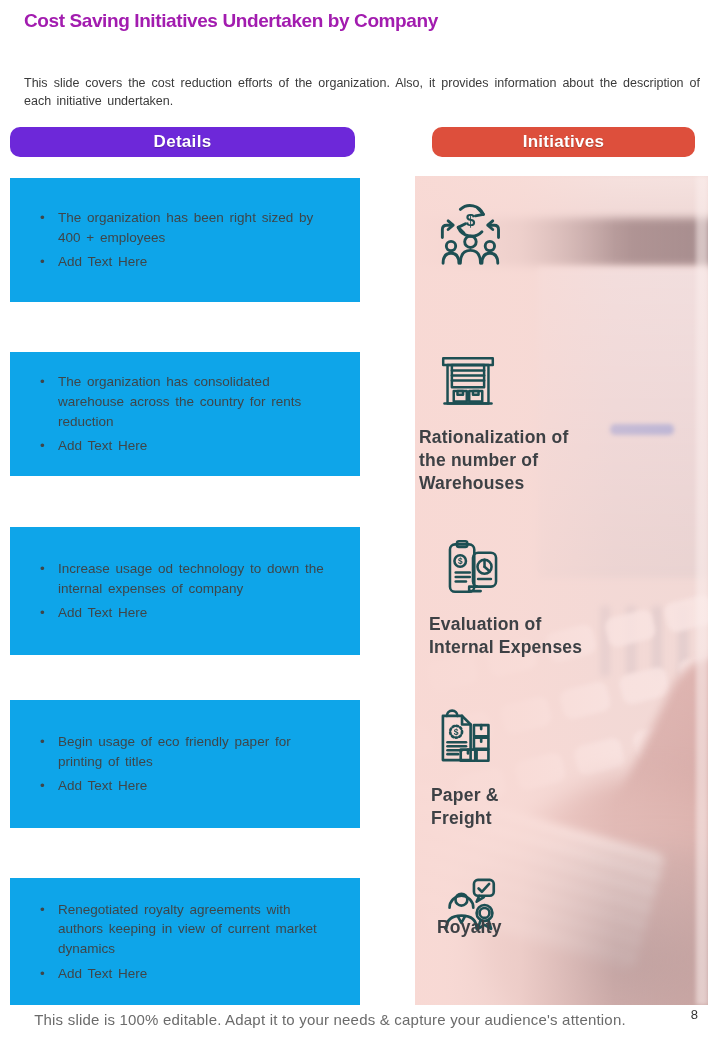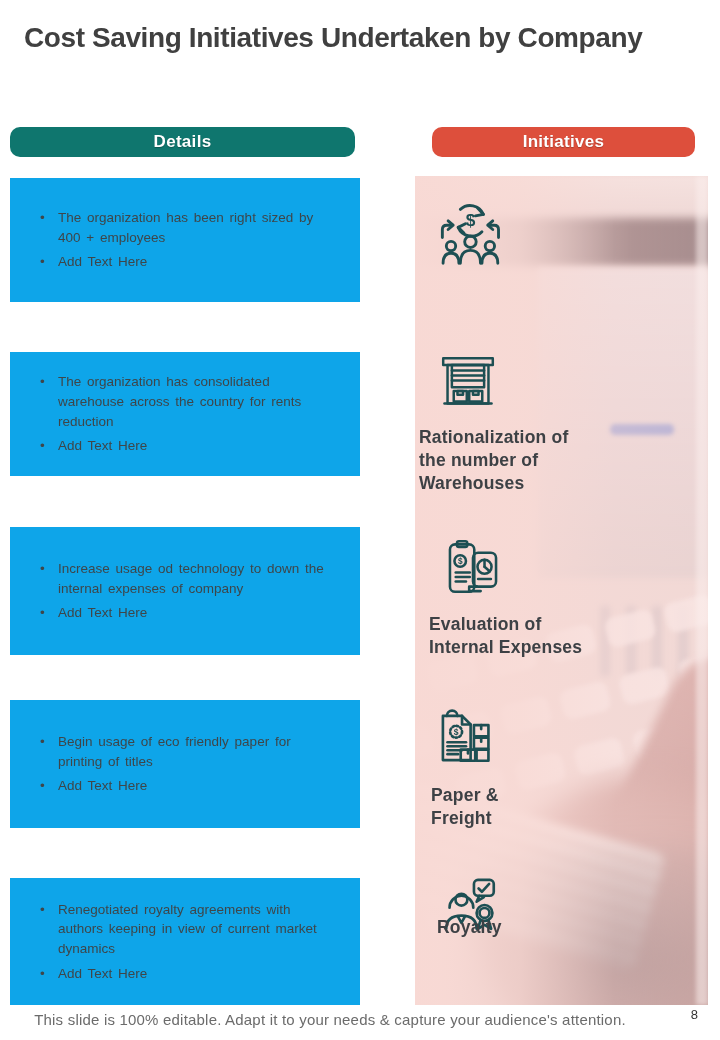--- a/index.html
+++ b/index.html
@@ -8,37 +8,37 @@
     font-family:"Liberation Sans", sans-serif;
     background:#ffffff;
     position:relative;
     overflow:hidden;
     color:#222;
   }
   .slide { position:absolute; inset:0; }
 
   
   .title {
-    position:absolute; left:24px; top:22px; width:660px;
-    font-size:28px; font-weight:bold; color:#404040; letter-spacing:-0.4px;
+    position:absolute; left:24px; top:10px; width:660px;
+    font-size:19px; font-weight:bold; color:#a21caf; letter-spacing:-0.4px;
   }
   .subtitle {
     position:absolute; left:24px; top:74px; width:676px;
     font-size:12.5px; line-height:1.45; color:#3a3a3a; text-align:justify;
     word-spacing:2px;
   }
 
   
   .pill {
     position:absolute; top:127px; height:30px;
     border-radius:10px; display:flex; align-items:center; justify-content:center;
     color:#fff; font-weight:bold; font-size:17px; letter-spacing:0.3px;
     text-shadow:0 1px 1px rgba(0,0,0,0.25);
   }
-  .pill-details { left:10px; width:345px; background:#0f766e; }
+  .pill-details { left:10px; width:345px; background:#6d28d9; }
   .pill-initiatives { left:432px; width:263px; background:#dd4f3c; }
 
   
   .dbox {
     position:absolute; left:10px; width:350px; background:#0ea5e9;
     display:flex; align-items:center;
   }
   .dbox ul { list-style:none; padding:0 26px 0 30px; width:100%; }
   .dbox li {
     position:relative; padding-left:18px;
@@ -114,20 +114,21 @@
   .page-number {
     position:absolute; right:22px; bottom:18px; font-size:13px; color:#333;
   }
 </style>
 </head>
 <body>
 
 <div class="slide">
 
   <h1 class="title">Cost Saving Initiatives Undertaken by Company</h1>
+  <p class="subtitle">This slide covers the cost reduction efforts of the organization. Also, it provides information about the description of each initiative undertaken.</p>
 
   <div class="pill pill-details">
     <span>Details</span>
   </div>
   <div class="pill pill-initiatives">
     <span>Initiatives</span>
   </div>
 
   <div class="dbox dbox1">
     <ul>

